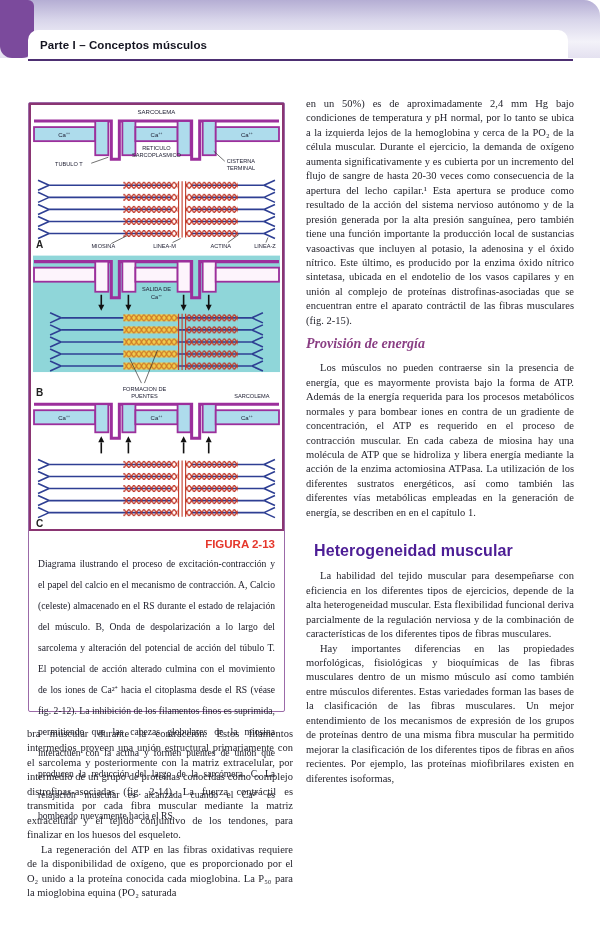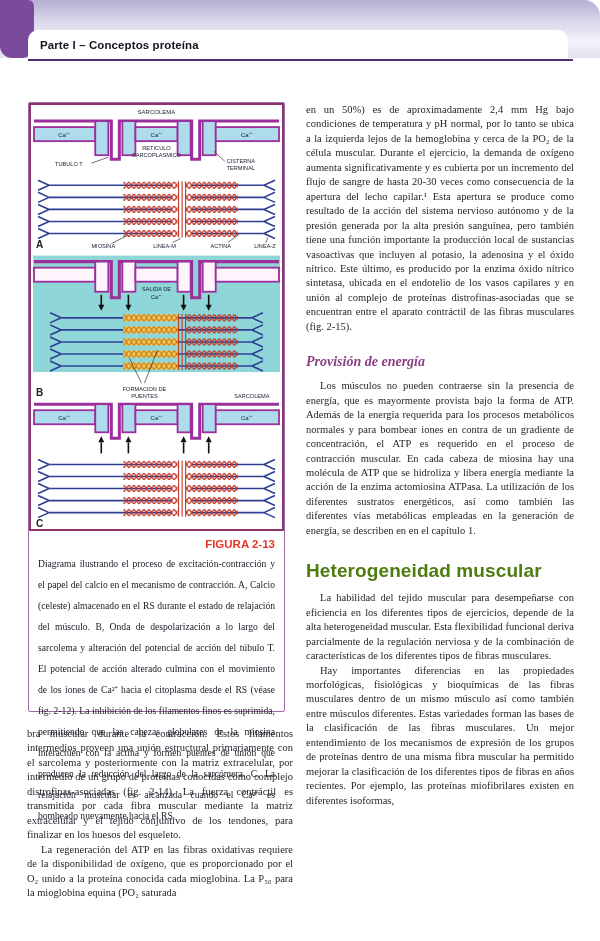--- a/index.html
+++ b/index.html
@@ -21,27 +21,27 @@
   .figure-box{position:absolute;left:28px;top:102px;width:257px;height:610px;
     border:1px solid #9b6aa8;border-radius:2px;background:#fff;box-sizing:border-box;}
   .figure-box svg{display:block;width:100%;height:auto;border:2px solid #8a3572;
     box-sizing:border-box;background:#fff;}
   .fig-caption{padding:5px 9px 6px 9px;}
   .fig-title{font-family:"Liberation Sans",sans-serif;font-weight:bold;font-size:11.5px;
     color:#e5372b;margin:2px 0 3px 0;text-align:right;}
   .fig-text{margin:0;font-size:9.6px;line-height:21px;text-align:justify;color:#20202c;}
   
   .col-left-bottom{position:absolute;left:27px;top:727px;width:266px;font-family:Liberation Serif, serif;}
-  .col-right{position:absolute;left:306px;top:103px;width:268px;}
+  .col-right{position:absolute;left:306px;top:97px;width:268px;}
   p.body{margin:0;font-size:10.5px;line-height:14.45px;text-align:justify;color:#1f1f28;}
   p.indent{text-indent:14px;}
   .h-purple{font-family:"Liberation Serif",serif;font-style:italic;font-weight:bold;
-    font-size:14px;color:#8a3f84;margin:20px 0 9px 0;}
+    font-size:14px;color:#8a3f84;margin:8px 0 9px 0;}
   .h-black{font-family:"Liberation Sans",sans-serif;font-weight:bold;
-    font-size:19px;color:#4d7c0f;margin:22px 0 9px 0;letter-spacing:.1px;}
+    font-size:16px;color:#4c1d95;margin:22px 0 9px 8px;letter-spacing:.1px;}
   
   .mem{stroke:#9c2f9c;stroke-width:3;fill:none;}
   .rsA{fill:#aedcec;stroke:#9c2f9c;stroke-width:1.8;}
   .rsB{fill:#fdf4fc;stroke:#9c2f9c;stroke-width:1.8;}
   .actin{stroke:#2e3f93;stroke-width:1.6;fill:none;}
   .mline{stroke:#c23a28;stroke-width:1.1;}
   .lbl{font-family:"Liberation Sans",sans-serif;font-size:6px;fill:#1c1c30;}
   .lbl2{font-family:"Liberation Sans",sans-serif;font-size:5.6px;fill:#1c1c30;}
   .mid{text-anchor:middle;}
   .plbl{font-family:"Liberation Sans",sans-serif;font-size:10px;font-weight:bold;fill:#222;}
@@ -49,21 +49,21 @@
   .arr{stroke:#111;stroke-width:1.6;}
 </style>
 </head>
 <body>
 
 <div class="page">
 
   <div class="header-band"></div>
   <div class="corner-tab"></div>
   <div class="header-box">
-    <span>Parte I – Conceptos proteína</span>
+    <span>Parte I – Conceptos músculos</span>
   </div>
   <div class="header-rule"></div>
 
   <div class="figure-box">
     <svg viewBox="0 0 250 422" aria-hidden="false">
       <defs>
         <pattern id="hatchRed" width="5" height="7" patternUnits="userSpaceOnUse">
           <path d="M0 0 L5 7 M5 0 L0 7" stroke="#c03222" stroke-width="1.2" fill="none"></path>
         </pattern>
         <pattern id="hatchGold" width="5" height="7" patternUnits="userSpaceOnUse">

